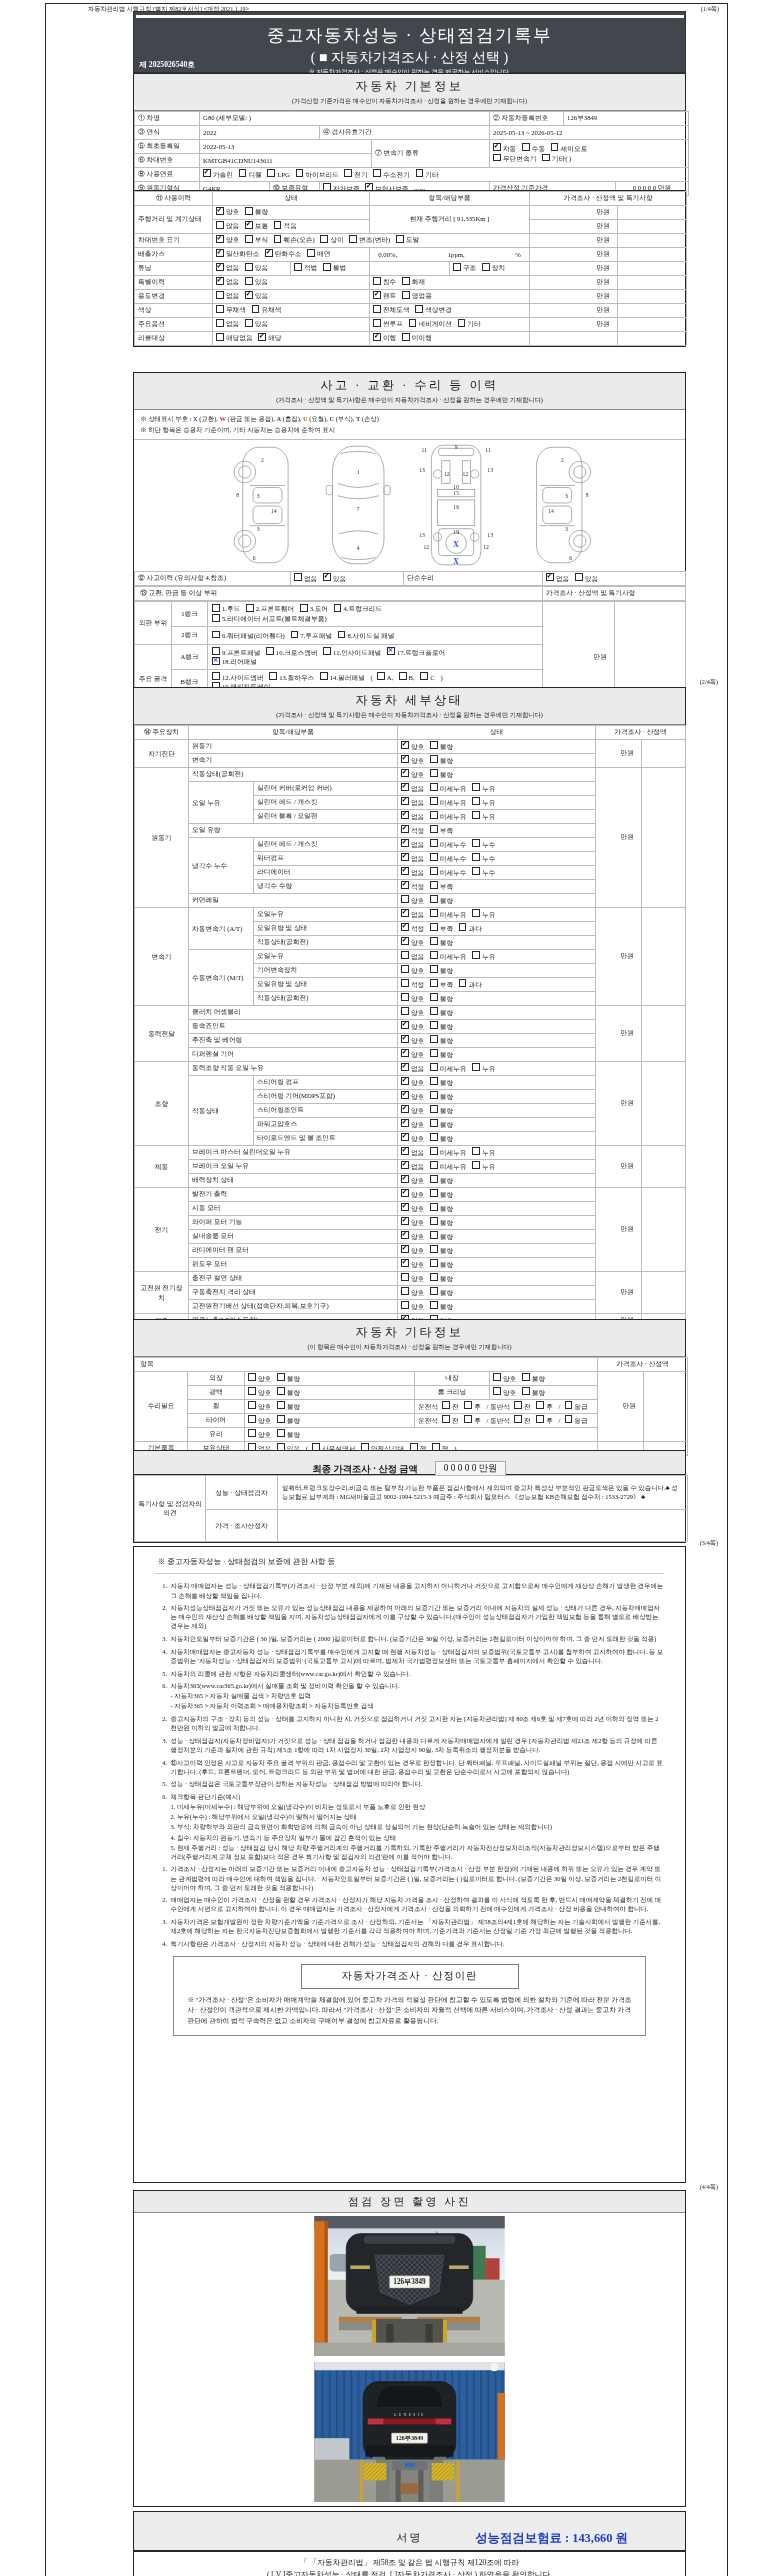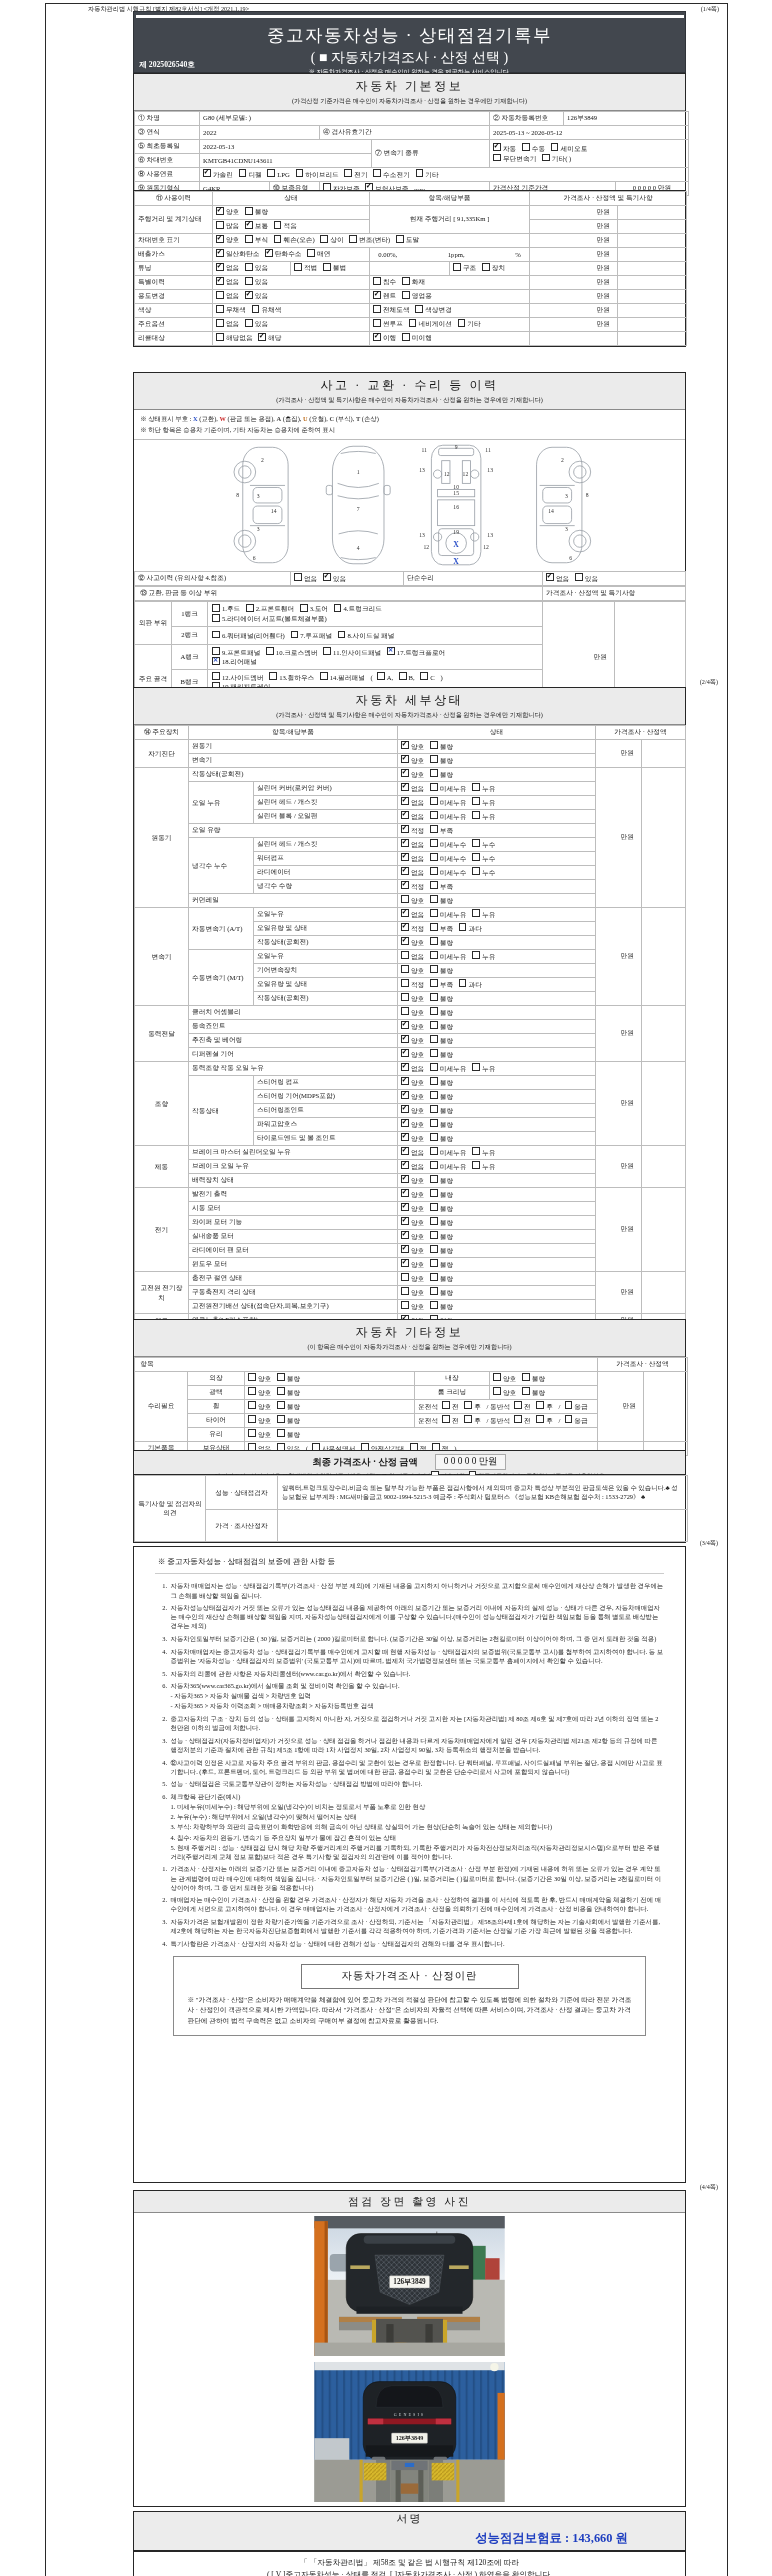--- a/index.html
+++ b/index.html
@@ -30,36 +30,36 @@
 .cb.bx::after{content:"✕";position:absolute;left:0;top:-2.1px;font-size:6.2px;font-weight:bold;color:#2b50c8}
 .opt{margin-right:5.7px;white-space:nowrap}
 .ptx{margin-right:4.1px}
 .ptx.sm{font-size:5.2px;vertical-align:sub}
 .pg-marker{position:absolute;right:-32px;font-size:6.2px;color:#222}
 .legend{padding:4.1px 6.2px 3.1px;font-size:6.4px;line-height:1.7;border-bottom:0.5px solid #bdbdbd}
 .dln{fill:none;stroke:#9aa0a8;stroke-width:1.6}
 .dnum{fill:#333;font-size:11px;text-anchor:middle}
 .xmk{fill:#2b50c8;font-size:15px;font-weight:bold;text-anchor:middle}
 .band-final{position:absolute;left:0;width:551px;height:23px;border:1px solid #262626;background:#ebebeb;text-align:center}
-.fp-row{margin-top:3px;font-size:9.3px;font-weight:bold}
+.fp-row{margin-top:10px;font-size:9.3px;font-weight:bold}
 .fp-value{display:inline-block;margin-left:14.4px;border:0.5px solid #aaa;background:#f6f6f6;padding:0.5px 8.2px;font-weight:normal}
 .fp-note{font-size:6px;margin-top:1.5px}
 .notice-body{padding:6.2px 20.6px 0 20.6px}
 .n-subhead{font-size:7.7px;padding:4.1px 0 6.2px 3.1px;border-bottom:0.5px solid #ccc;margin-bottom:7.2px}
 .n-subhead2{font-size:7.7px;padding:6.2px 0 6.2px 3.1px;border-top:0.5px solid #ccc;border-bottom:0.5px solid #ccc;margin:3.1px 0 7.2px}
 .n-item{display:flex;margin-bottom:3.6px;font-size:6.4px;line-height:1.42}
 .n-num{width:12.4px;flex:none;text-align:right;margin-right:3.6px}
 .n-txt{flex:1;white-space:normal}
 .n-sub{margin-top:1px}
 .pbox{margin:8.2px 18.5px 0;border:0.5px solid #8a8a8a;padding:7.2px 13.4px 8.2px}
 .pbox-title{width:216px;margin:0 auto 6.2px;border:0.5px solid #777;text-align:center;font-size:10.3px;letter-spacing:1px;padding:4.1px 0}
 .pbox-text{font-size:6.7px;line-height:1.6;white-space:normal}
 .photo-wrap{text-align:center;padding:2.1px 0}
 .sign-band{position:absolute;left:0;width:551px;height:38px;border:1px solid #262626;background:#ececec}
-.sign-title{text-align:center;font-size:10.8px;margin-top:0;letter-spacing:2.1px}
+.sign-title{text-align:center;font-size:10.8px;margin-top:19px;letter-spacing:2.1px}
 .sign-fee{position:absolute;right:57px;top:18.5px;color:#1f3fc0;font-size:12.4px;font-weight:bold}
 .confirm{position:absolute;left:0;width:551px;height:31px;border:1px solid #262626;background:#fff;text-align:center;padding-top:5.2px;font-size:7.7px;line-height:1.6}
 </style>
 </head>
 <body>
 
 <div class="sheet">
   <div class="frame"></div>
   <div class="tophead">
     <span>자동차관리법 시행규칙 [별지 제82호서식] &lt;개정 2021.1.19&gt;</span>

